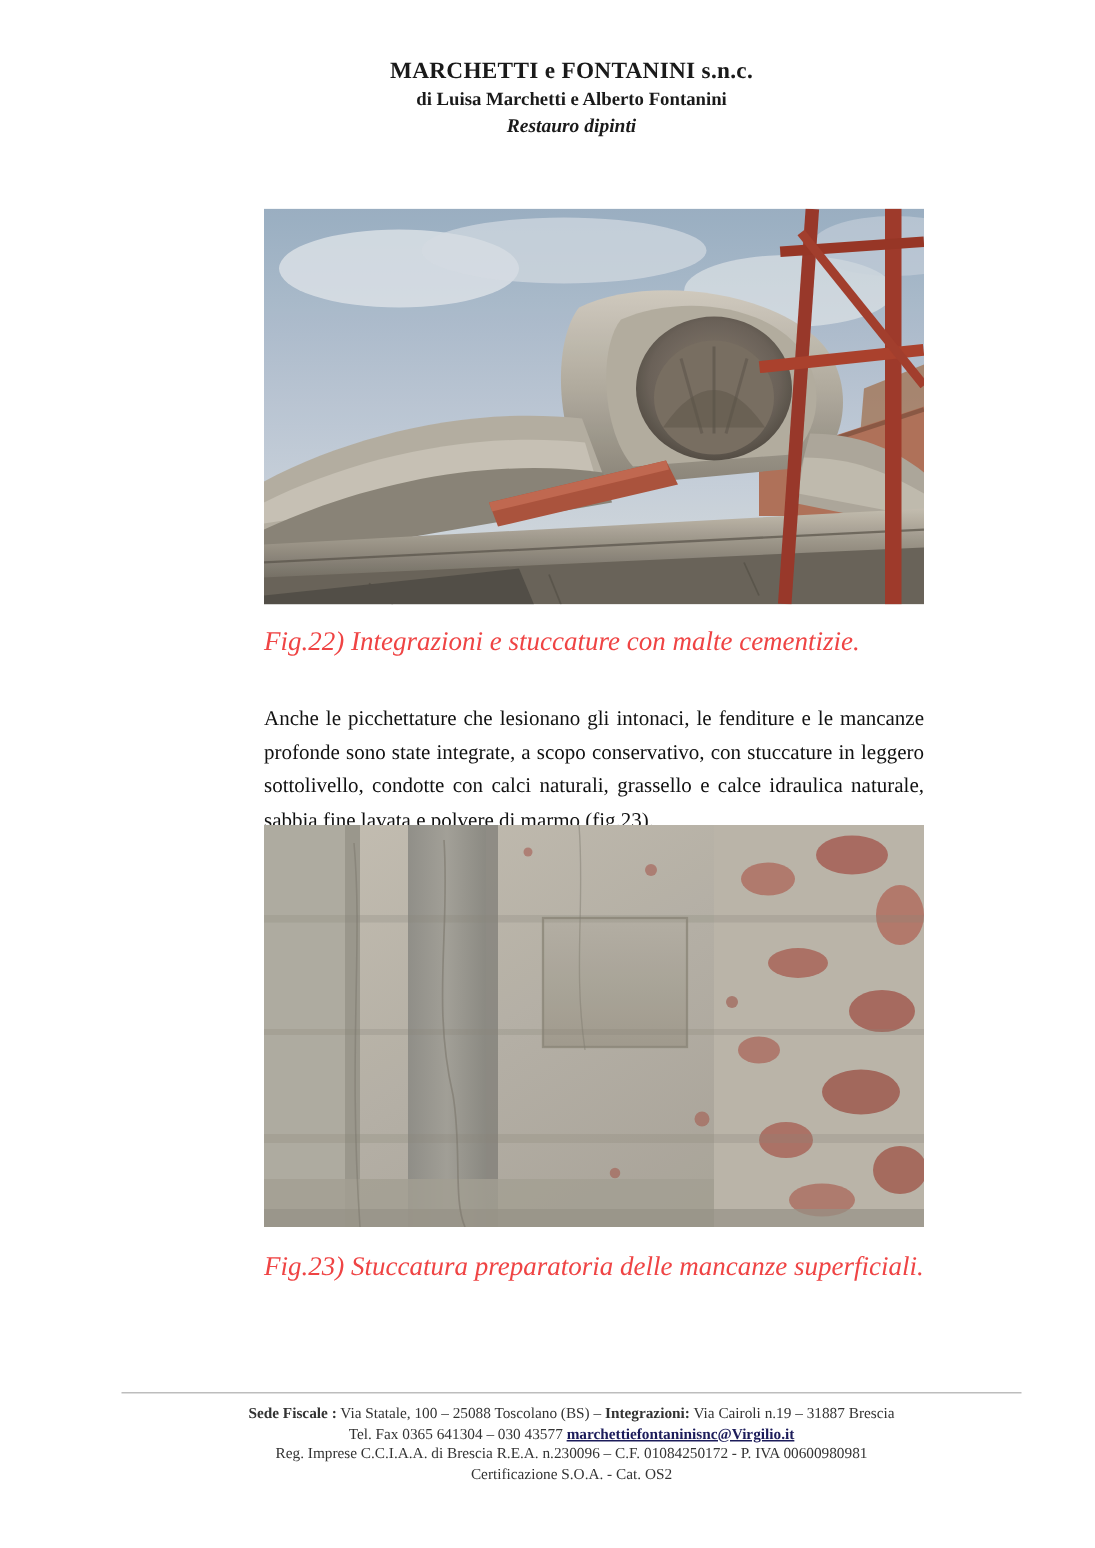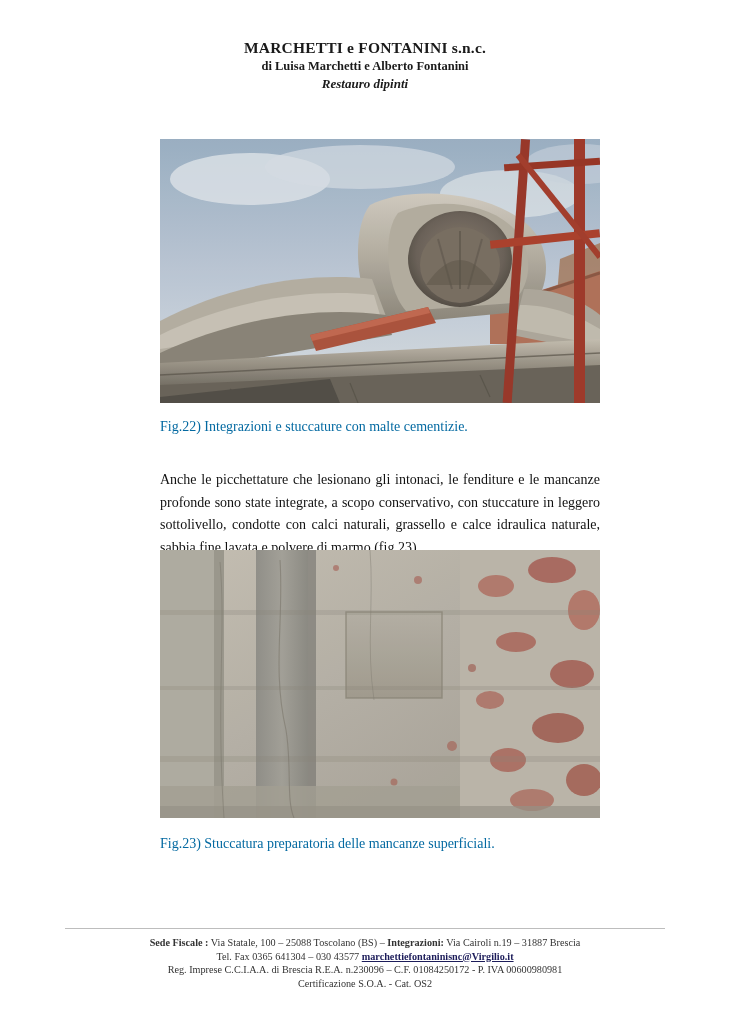--- a/index.html
+++ b/index.html
@@ -12,20 +12,21 @@
     height: 1032px;
     position: relative;
     font-family: "Liberation Serif", serif;
     color: #1a1a1a;
     overflow: hidden;
   }
   .page {
     position: absolute;
     inset: 0;
     background: #ffffff;
+    margin-left: 16px;
   }
 
   
   .letterhead {
     position: absolute;
     top: 38px;
     left: 0;
     width: 730px;
     text-align: center;
   }
@@ -74,23 +75,24 @@
     display: block;
     border: 0;
     overflow: hidden;
     position: relative;
   }
   .photo svg { display: block; width: 100%; height: 100%; }
 
   .caption {
     position: absolute;
     left: 160px;
-    font-size: 14px;
+    font-size: 18px;
     line-height: 16px;
-    color: #0369a1;
+    color: #ef4444;
+    font-style: italic;
   }
   #caption-22 { top: 419px; }
   #caption-23 { top: 836px; }
 
   
   .body-par {
     position: absolute;
     left: 160px;
     top: 455px;
     width: 440px;

